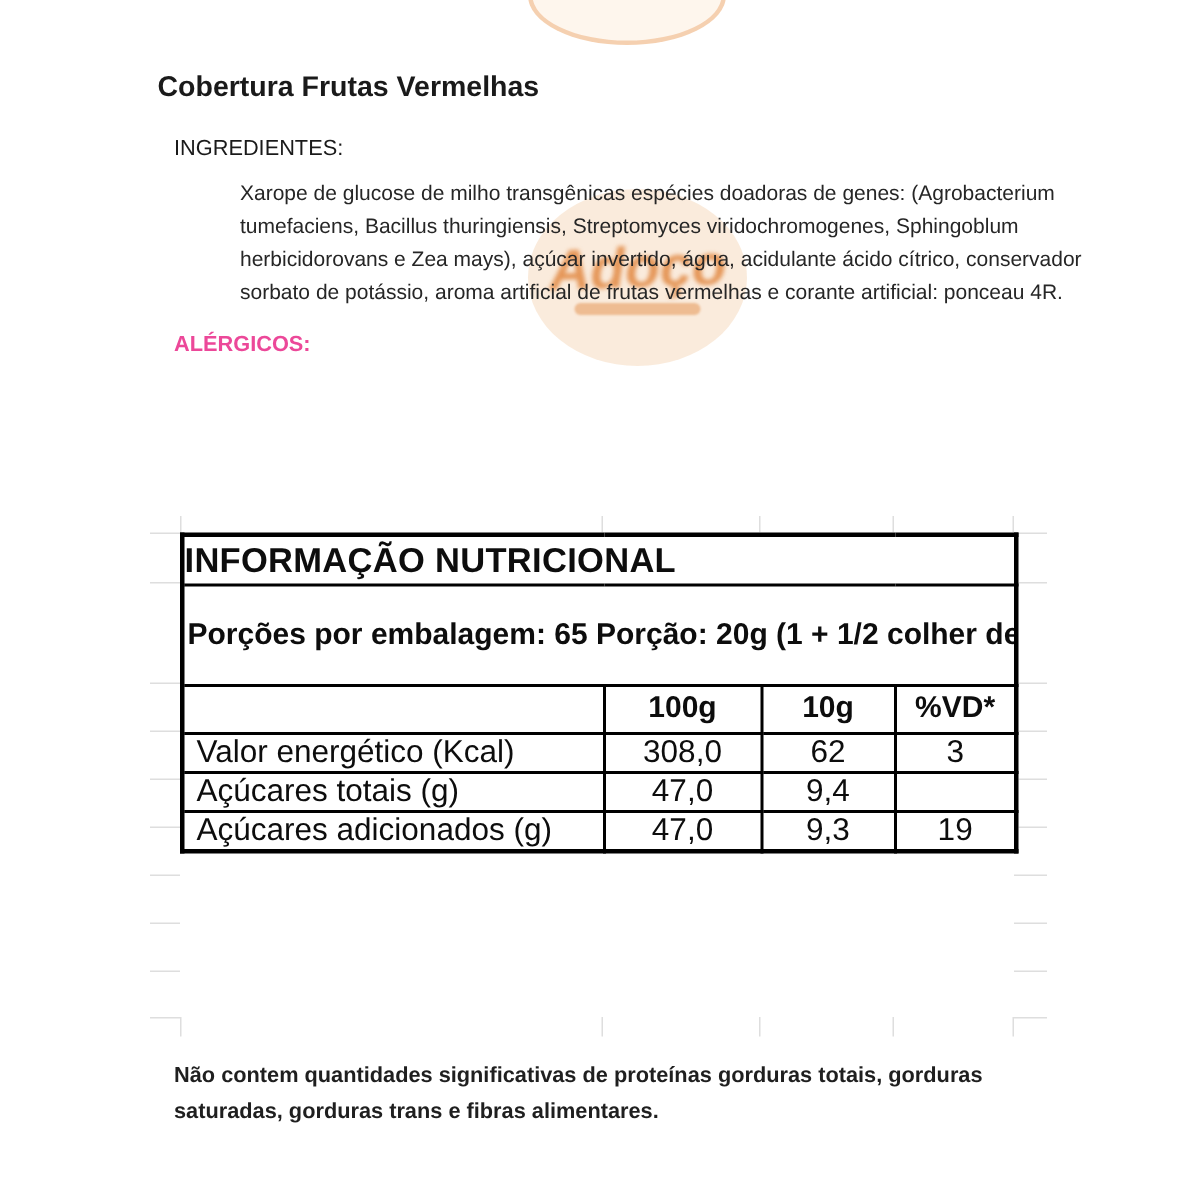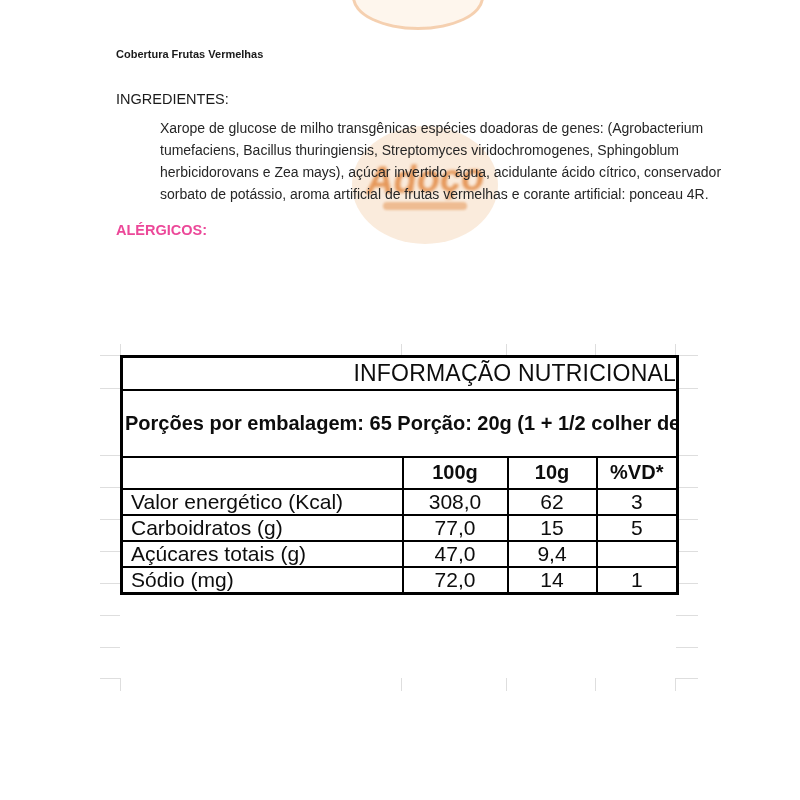--- a/index.html
+++ b/index.html
@@ -32,22 +32,22 @@
     line-height:1;
   }
   .wm-bar {
     margin-top:4px; width:84px; height:8px; border-radius:4px;
     background:rgba(224,130,56,0.45);
     filter:blur(0.8px);
   }
 
   
   .doc-title {
-    position:absolute; left:116px; top:48px;
-    font-size:11px; font-weight:bold; color:#1a1a1a;
+    position:absolute; left:105px; top:48px;
+    font-size:19px; font-weight:bold; color:#1a1a1a;
   }
   .h-ingredients {
     position:absolute; left:116px; top:91px;
     font-size:14.5px; font-weight:normal; color:#1a1a1a;
   }
   .p-ingredients {
     position:absolute; left:116px; top:117px; width:575px;
     font-size:14px; line-height:22px; color:#262626;margin-left:44px;
   }
   .h-allergens {
@@ -69,22 +69,22 @@
     border-collapse:collapse; table-layout:fixed;
     width:556px; background:#fff;
     color:#0d0d0d;
   }
   table.nutri td, table.nutri th {
     border:2px solid #000;
     overflow:hidden; white-space:nowrap;
   }
   table.nutri { border:3px solid #000; }
   td.t-title {
-    height:33px; text-align:right; vertical-align:middle;
-    font-size:23px; font-weight:normal; letter-spacing:0.2px;
+    height:33px; text-align:left; vertical-align:middle;
+    font-size:23px; font-weight:bold; letter-spacing:0.2px;
   }
   td.t-serving {
     height:67px; text-align:center; vertical-align:middle;
     font-size:20px; font-weight:bold; line-height:31px;
     white-space:normal; padding:0 2px;
   }
   tr.t-colhead td {
     height:32px; text-align:center; vertical-align:middle;
     font-size:20px; font-weight:bold;
   }
@@ -168,35 +168,30 @@
         <td>10g</td>
         <td>%VD*</td>
       </tr>
       <tr class="t-row">
         <td class="t-label">Valor energético (Kcal)</td>
         <td class="t-num">308,0</td>
         <td class="t-num">62</td>
         <td class="t-num">3</td>
       </tr>
       <tr class="t-row">
-        <td class="t-label">Carboidratos (g)</td>
-        <td class="t-num">77,0</td>
-        <td class="t-num">15</td>
-        <td class="t-num">5</td>
-      </tr>
-      <tr class="t-row">
         <td class="t-label">Açúcares totais (g)</td>
         <td class="t-num">47,0</td>
         <td class="t-num">9,4</td>
         <td class="t-num"></td>
       </tr>
       <tr class="t-row">
-        <td class="t-label">Sódio (mg)</td>
-        <td class="t-num">72,0</td>
-        <td class="t-num">14</td>
-        <td class="t-num">1</td>
+        <td class="t-label">Açúcares adicionados (g)</td>
+        <td class="t-num">47,0</td>
+        <td class="t-num">9,3</td>
+        <td class="t-num">19</td>
       </tr>
     </tbody>
       </table>
   </div>
 
+  <div class="p-footer">Não contem quantidades significativas de proteínas gorduras totais, gorduras saturadas, gorduras trans e fibras alimentares.</div>
 
 </div>
 
 </body></html>

